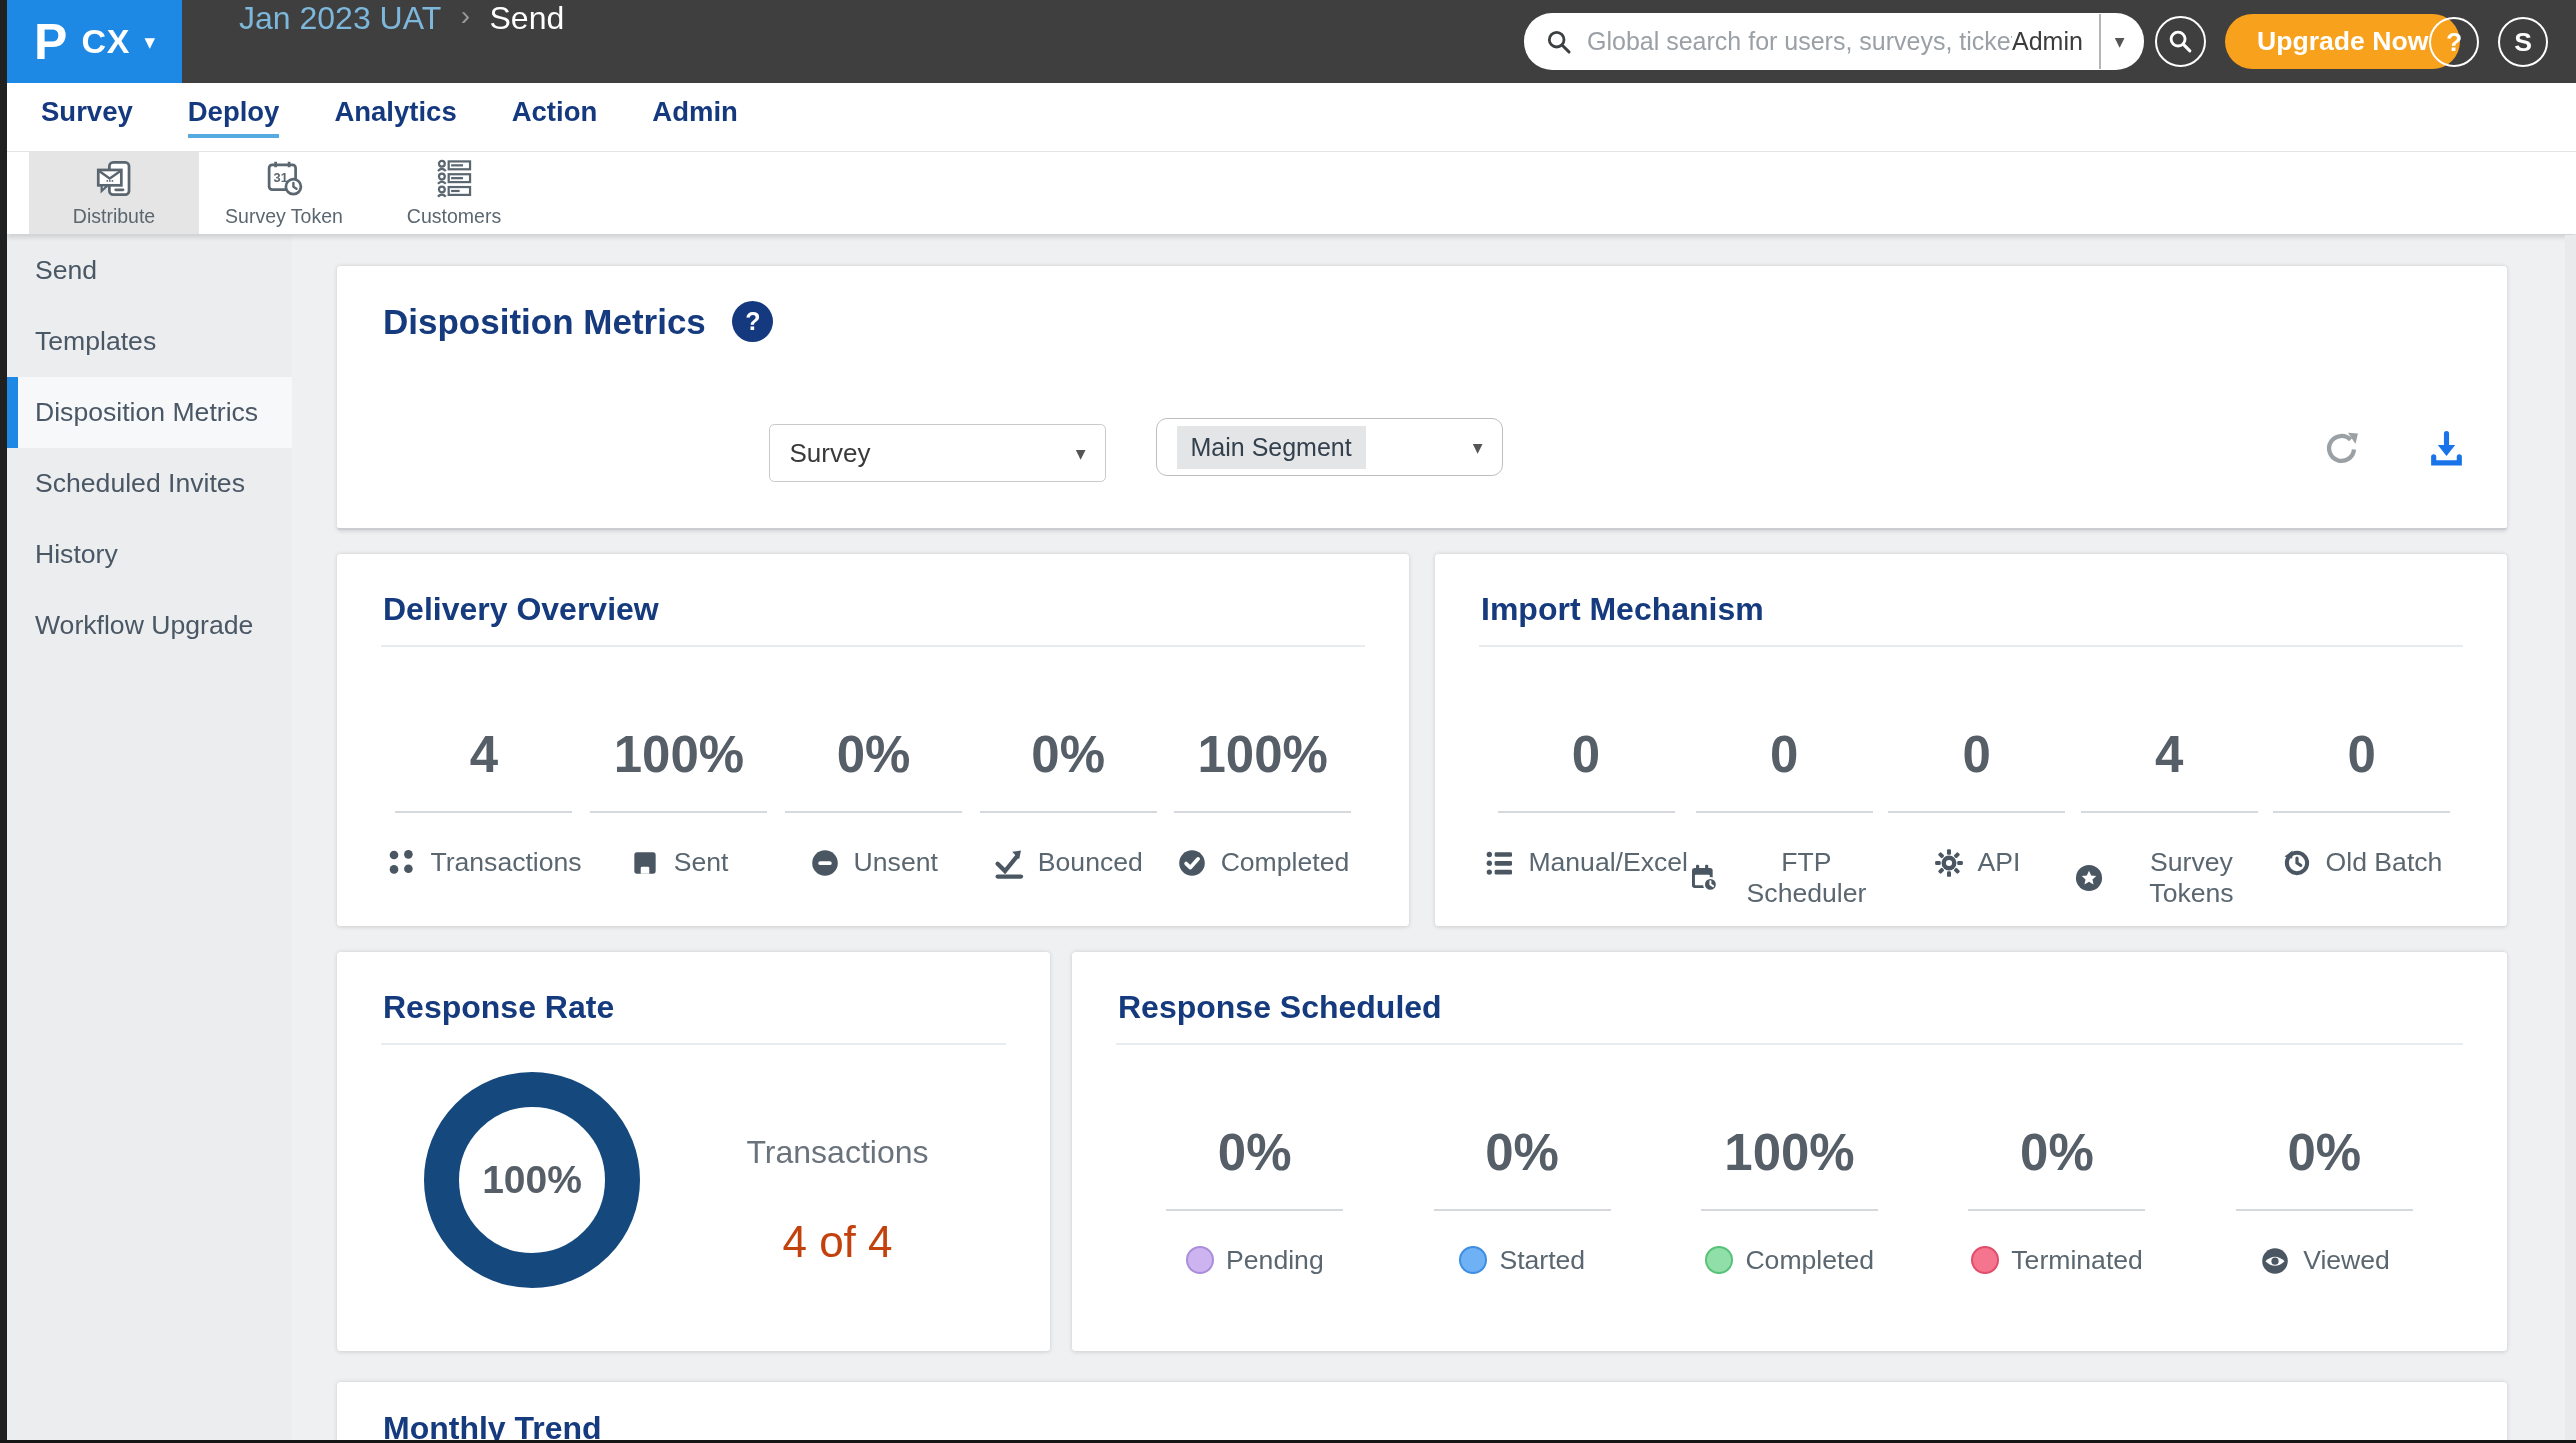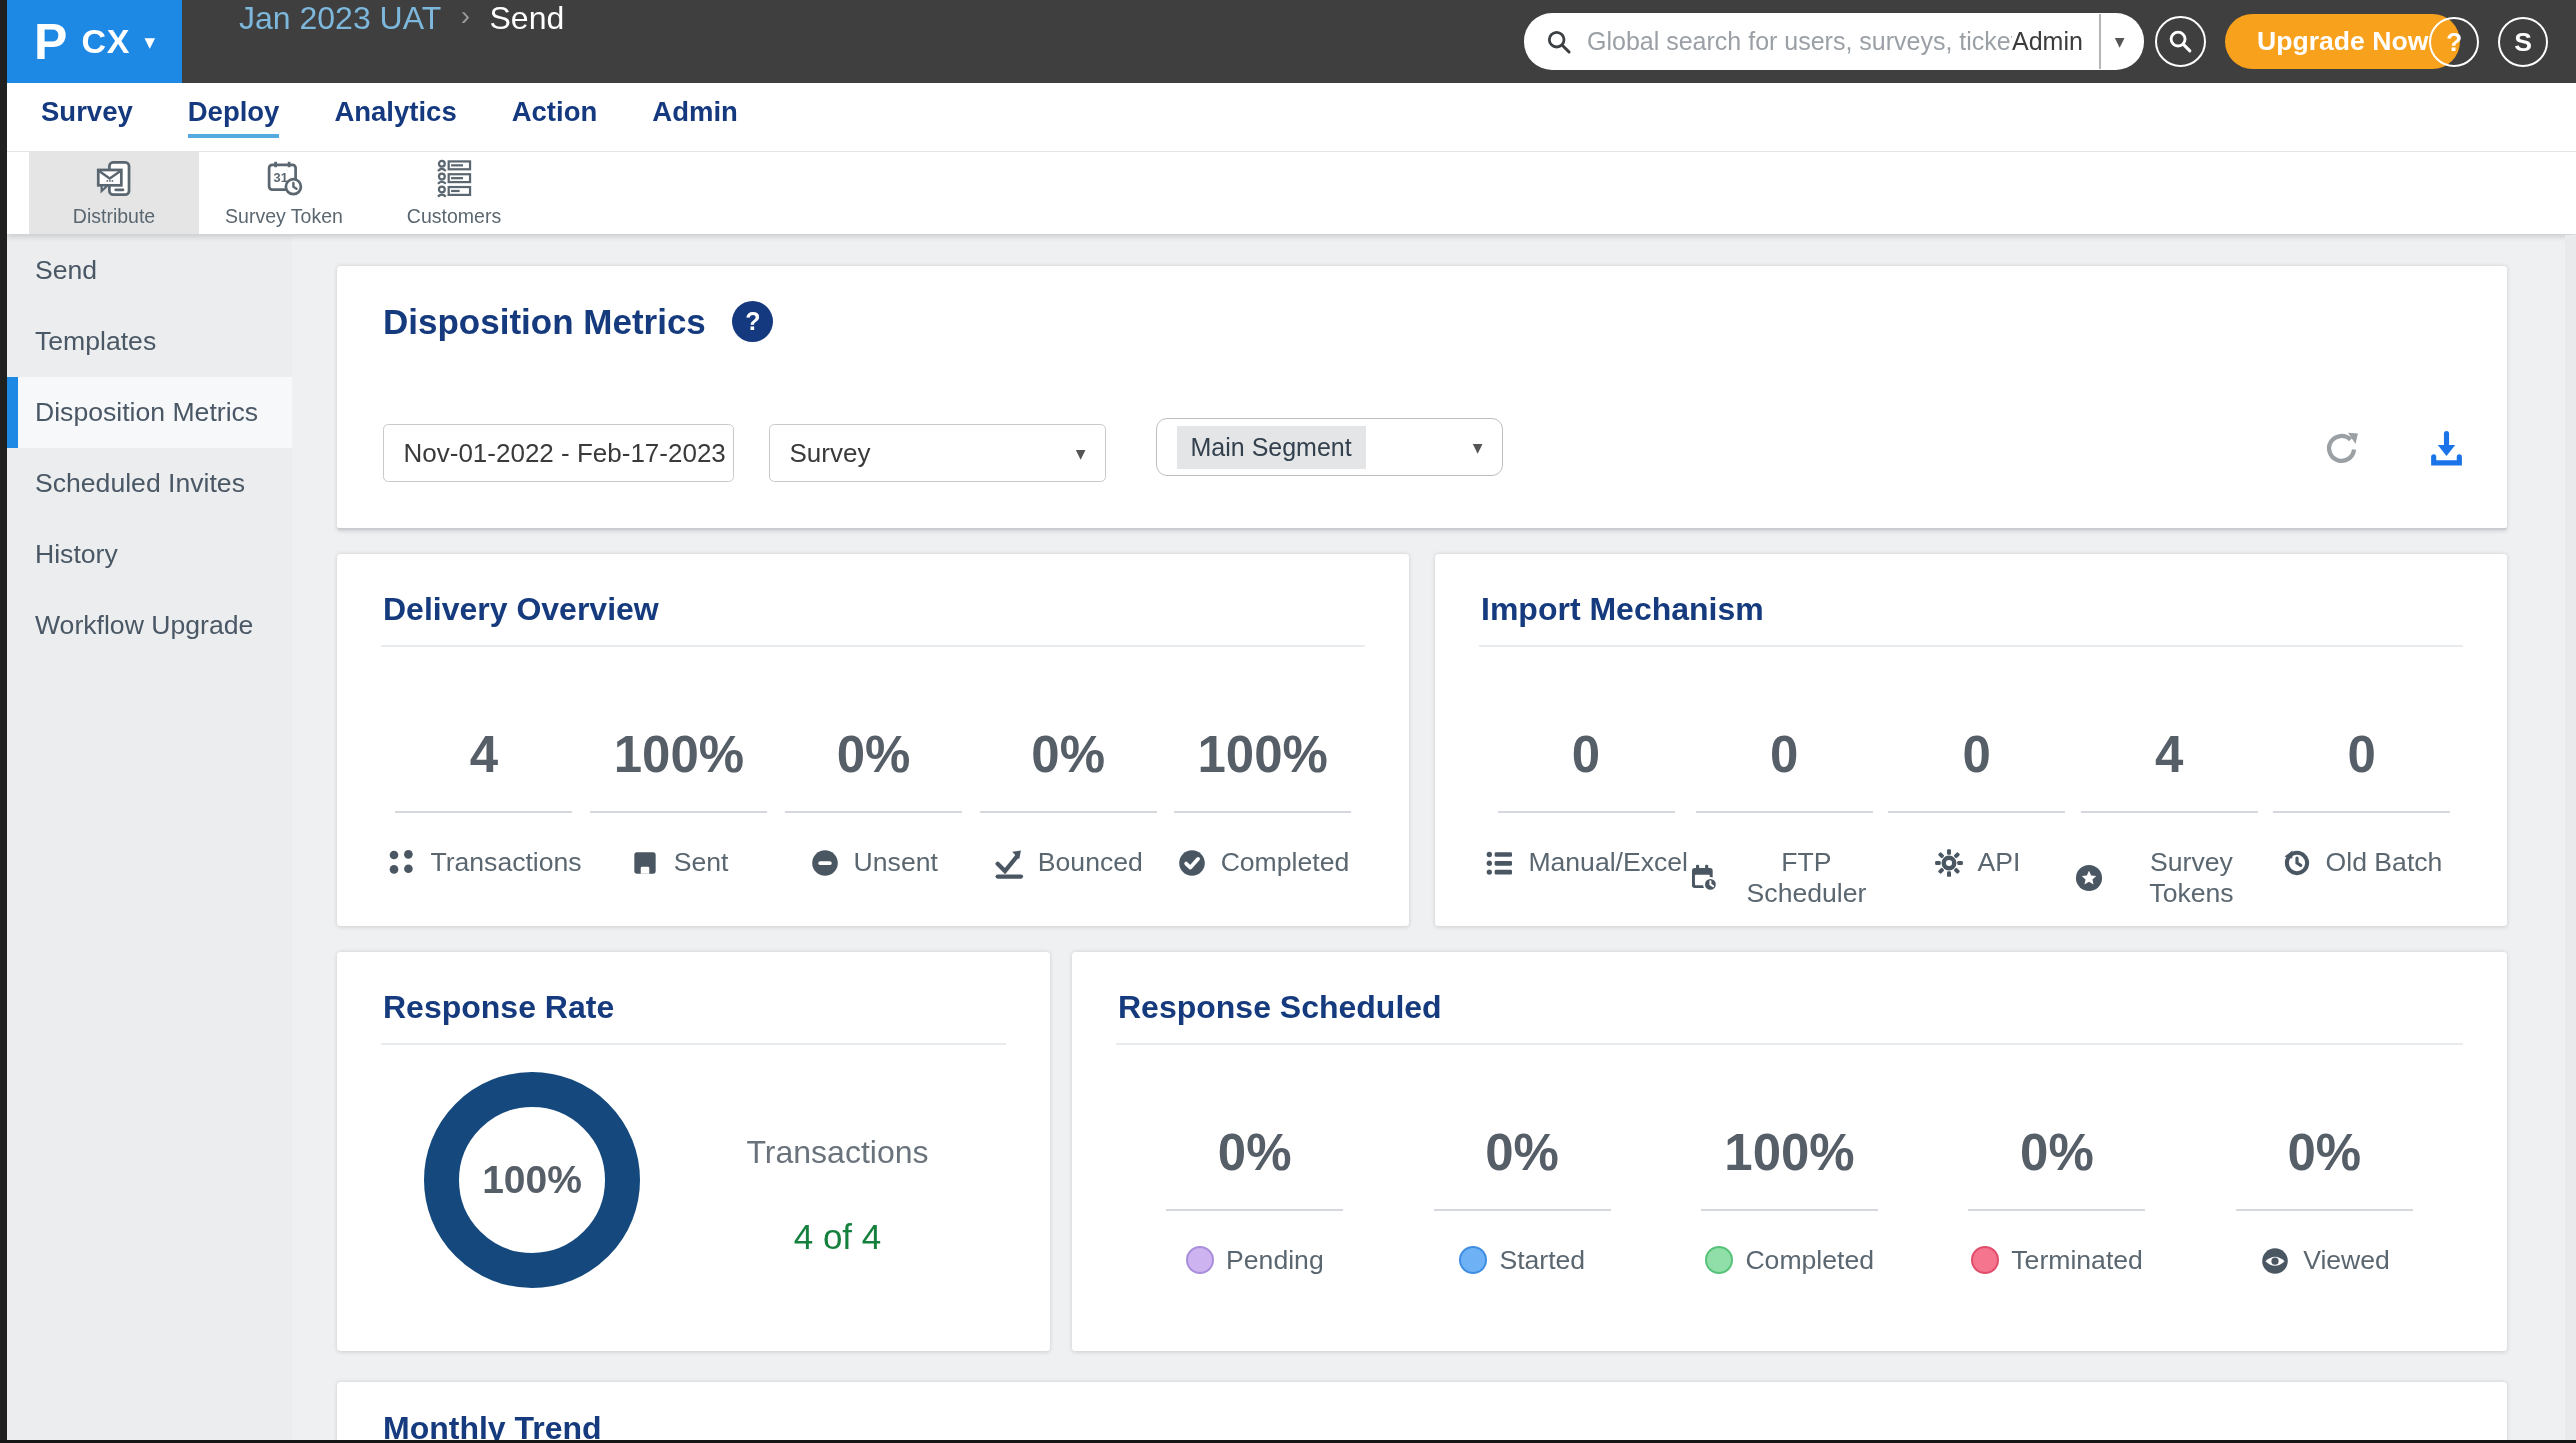--- a/index.html
+++ b/index.html
@@ -86,21 +86,21 @@
   .dot-terminated { background:#f4758d; border:2.7px solid #e14e6c; }
 
   .delivery-card { left:337px; top:554px; width:1072px; height:372px; }
   .import-card { left:1435px; top:554px; width:1072px; height:372px; }
 
   .rate-card { left:337px; top:952px; width:713px; height:399px; }
   .donut { position:absolute; left:87px; top:120px; width:216px; height:216px; border-radius:50%; border:35px solid #15497e; display:flex; align-items:center; justify-content:center; }
   .donut span { font-size:39px; font-weight:bold; color:#565e67; }
   .rate-text { position:absolute; left:372px; top:182px; width:257px; text-align:center; }
   .rate-text .rt-label { font-size:32px; color:#6a737c; }
-  .rate-text .rt-frac { font-size:35px; color:#15803d; margin-top:46px; }
+  .rate-text .rt-frac { font-size:44px; color:#c2410c; margin-top:46px; }
 
   .analysis-card { left:1072px; top:952px; width:1435px; height:399px; }
 
   .trend-card { left:337px; top:1382px; width:2170px; height:62px; border-radius:3.5px 3.5px 0 0; }
   .trend-card h2 { top:28px; }
 
   svg { display:block; }
 </style>
 </head>
 <body>
@@ -212,32 +212,20 @@
   <div class="side-item">
       <span>Workflow Upgrade</span>
     </div>
 </aside>
 
 <section class="card filter-card">
   <div class="dm-title">
     <h1>Disposition Metrics</h1>
     <span class="help-dot">?</span>
   </div>
-  <div class="date-field">
-    <input readonly="" value="Nov-01-2022 - Feb-17-2023" style="">
-    <svg width="32" height="32" viewBox="0 0 24 24">
-      <rect x="3.2" y="4.5" width="17.6" height="16.3" rx="2" fill="none" stroke="#444b52" stroke-width="1.8"></rect>
-      <line x1="3.2" y1="9.3" x2="20.8" y2="9.3" stroke="#444b52" stroke-width="1.8"></line>
-      <line x1="8" y1="2.4" x2="8" y2="6.6" stroke="#444b52" stroke-width="1.8" stroke-linecap="round"></line>
-      <line x1="16" y1="2.4" x2="16" y2="6.6" stroke="#444b52" stroke-width="1.8" stroke-linecap="round"></line>
-      <circle cx="8" cy="13.4" r="1.1" fill="#444b52"></circle>
-        <circle cx="12" cy="13.4" r="1.1" fill="#444b52"></circle>
-        <circle cx="16" cy="13.4" r="1.1" fill="#444b52"></circle>
-    </svg>
-  </div>
   <div class="select survey-select">
     <span class="sel-label">Survey</span>
     <span class="caret">▾</span>
   </div>
   <div class="select segment-select">
     <span class="chip">Main Segment</span>
     <span class="caret">▾</span>
   </div>
   <button class="icon-btn refresh-btn">
     <svg width="41" height="41" viewBox="0 0 24 24">

